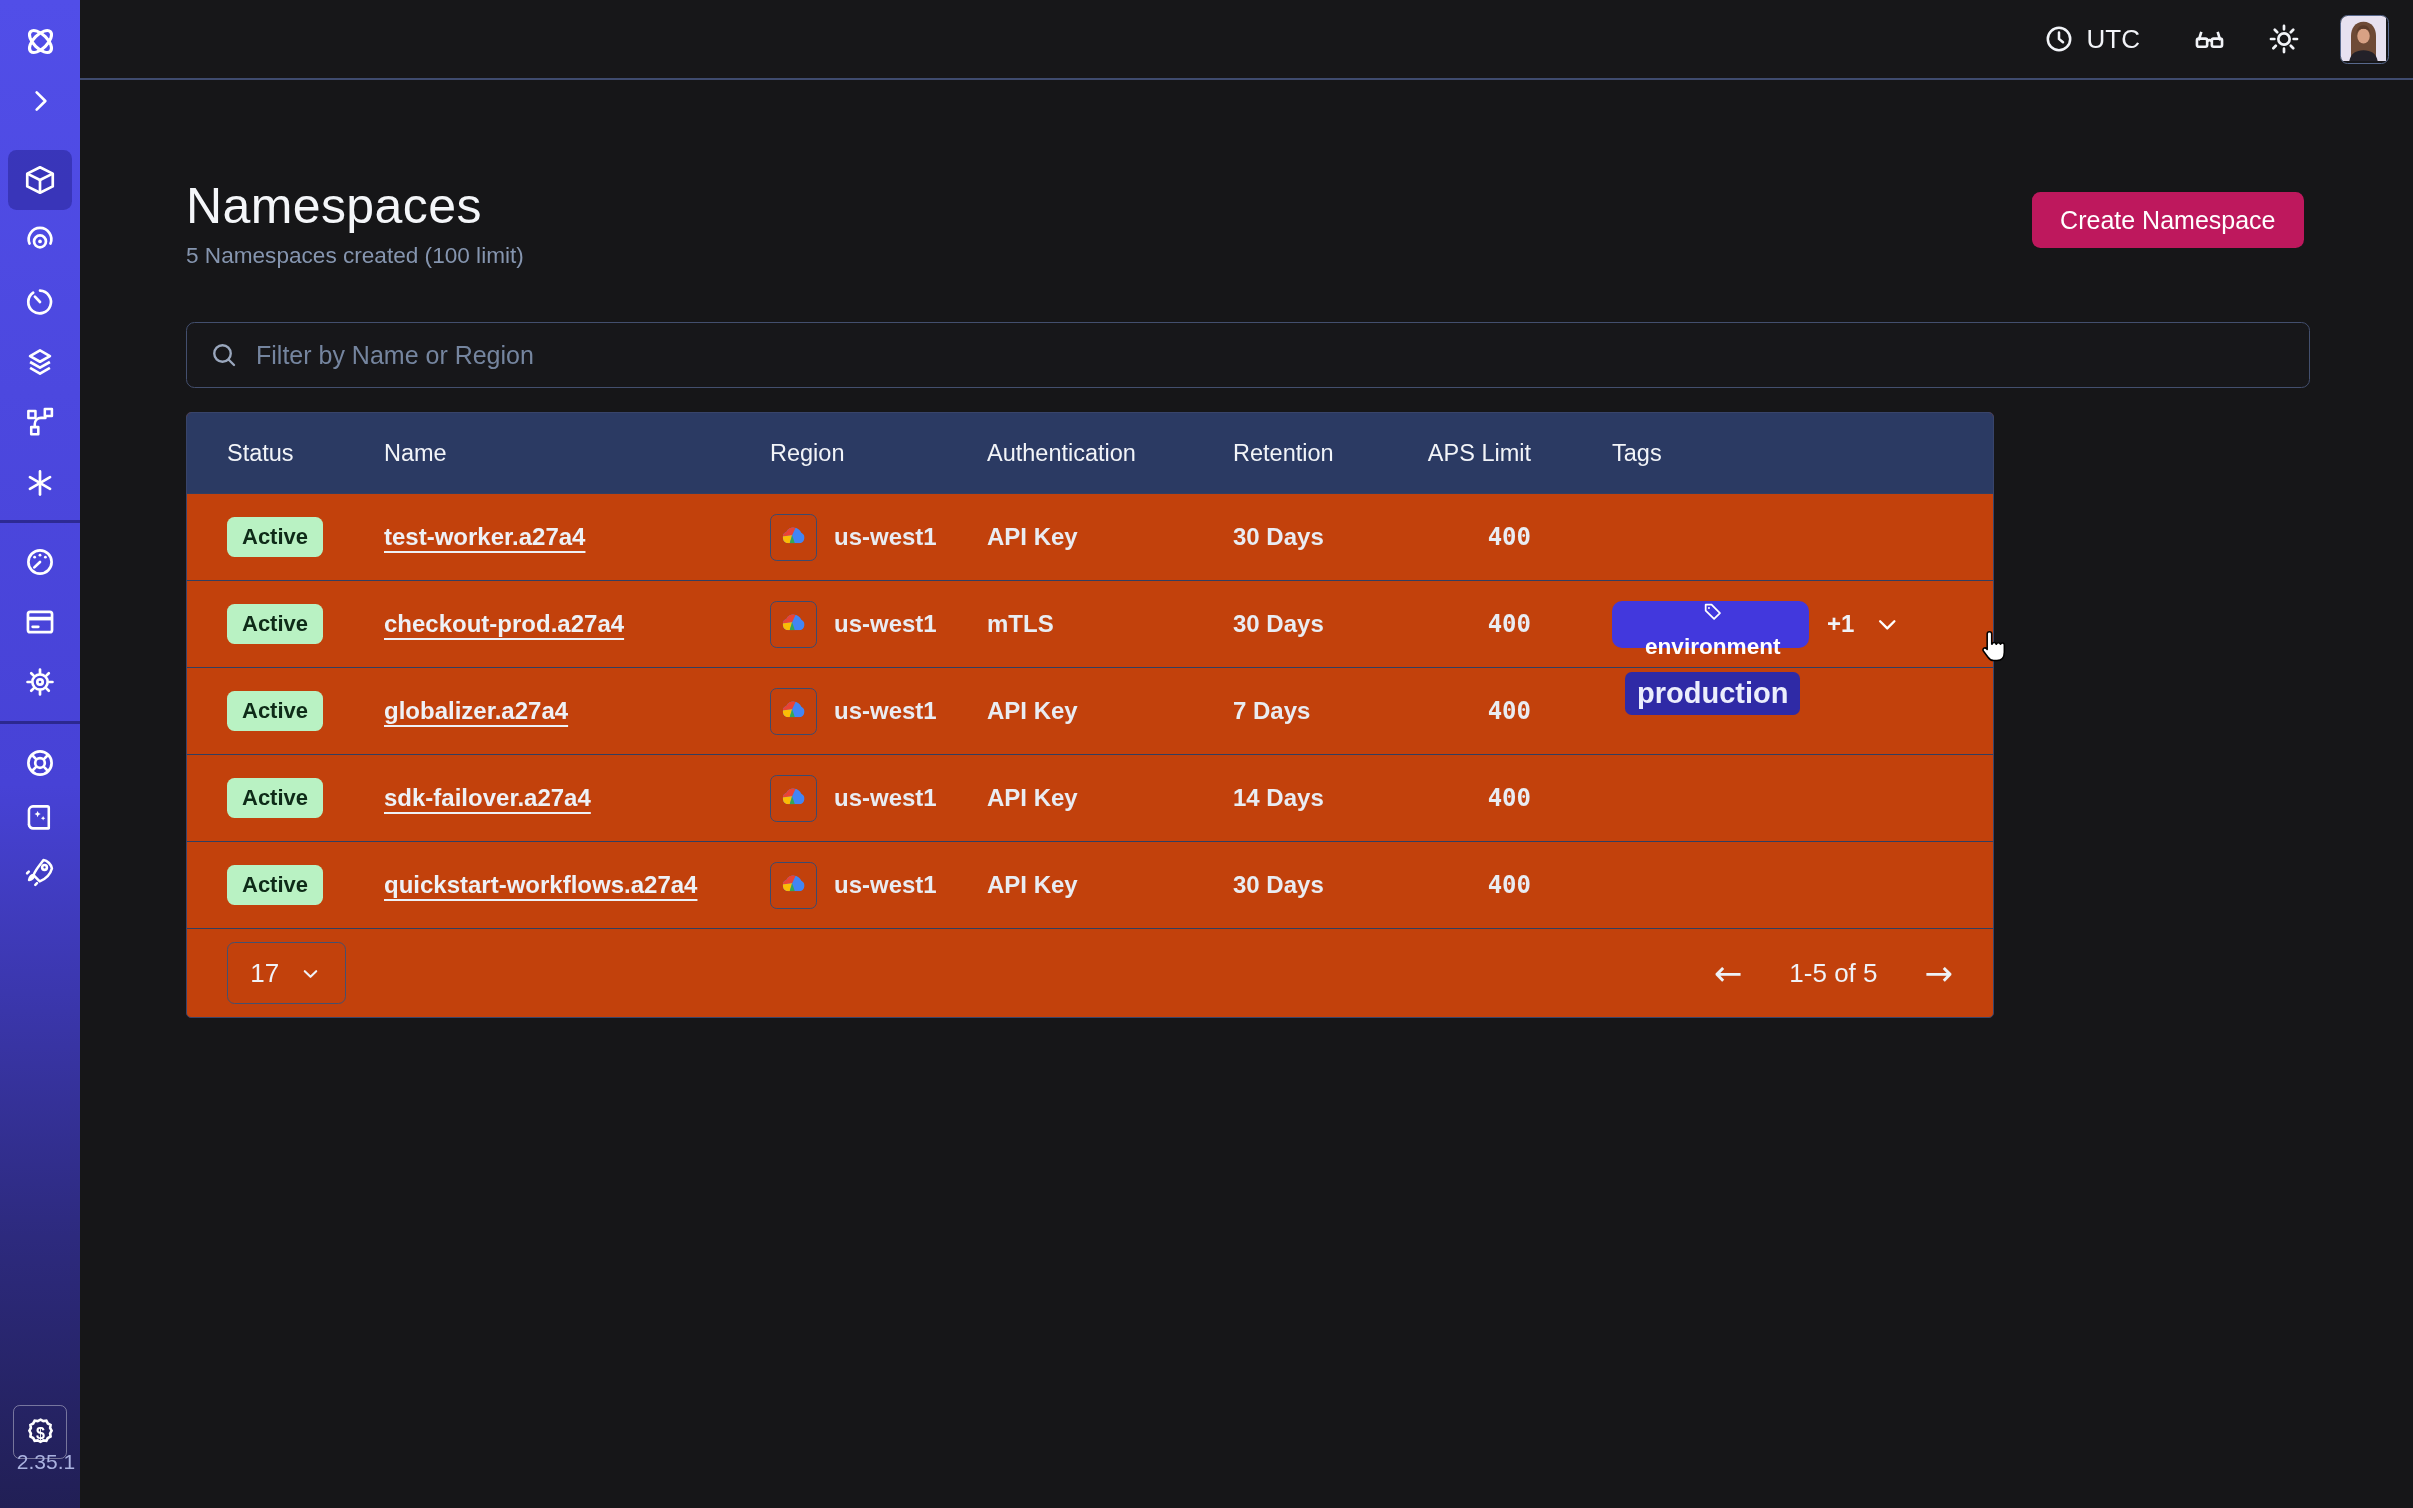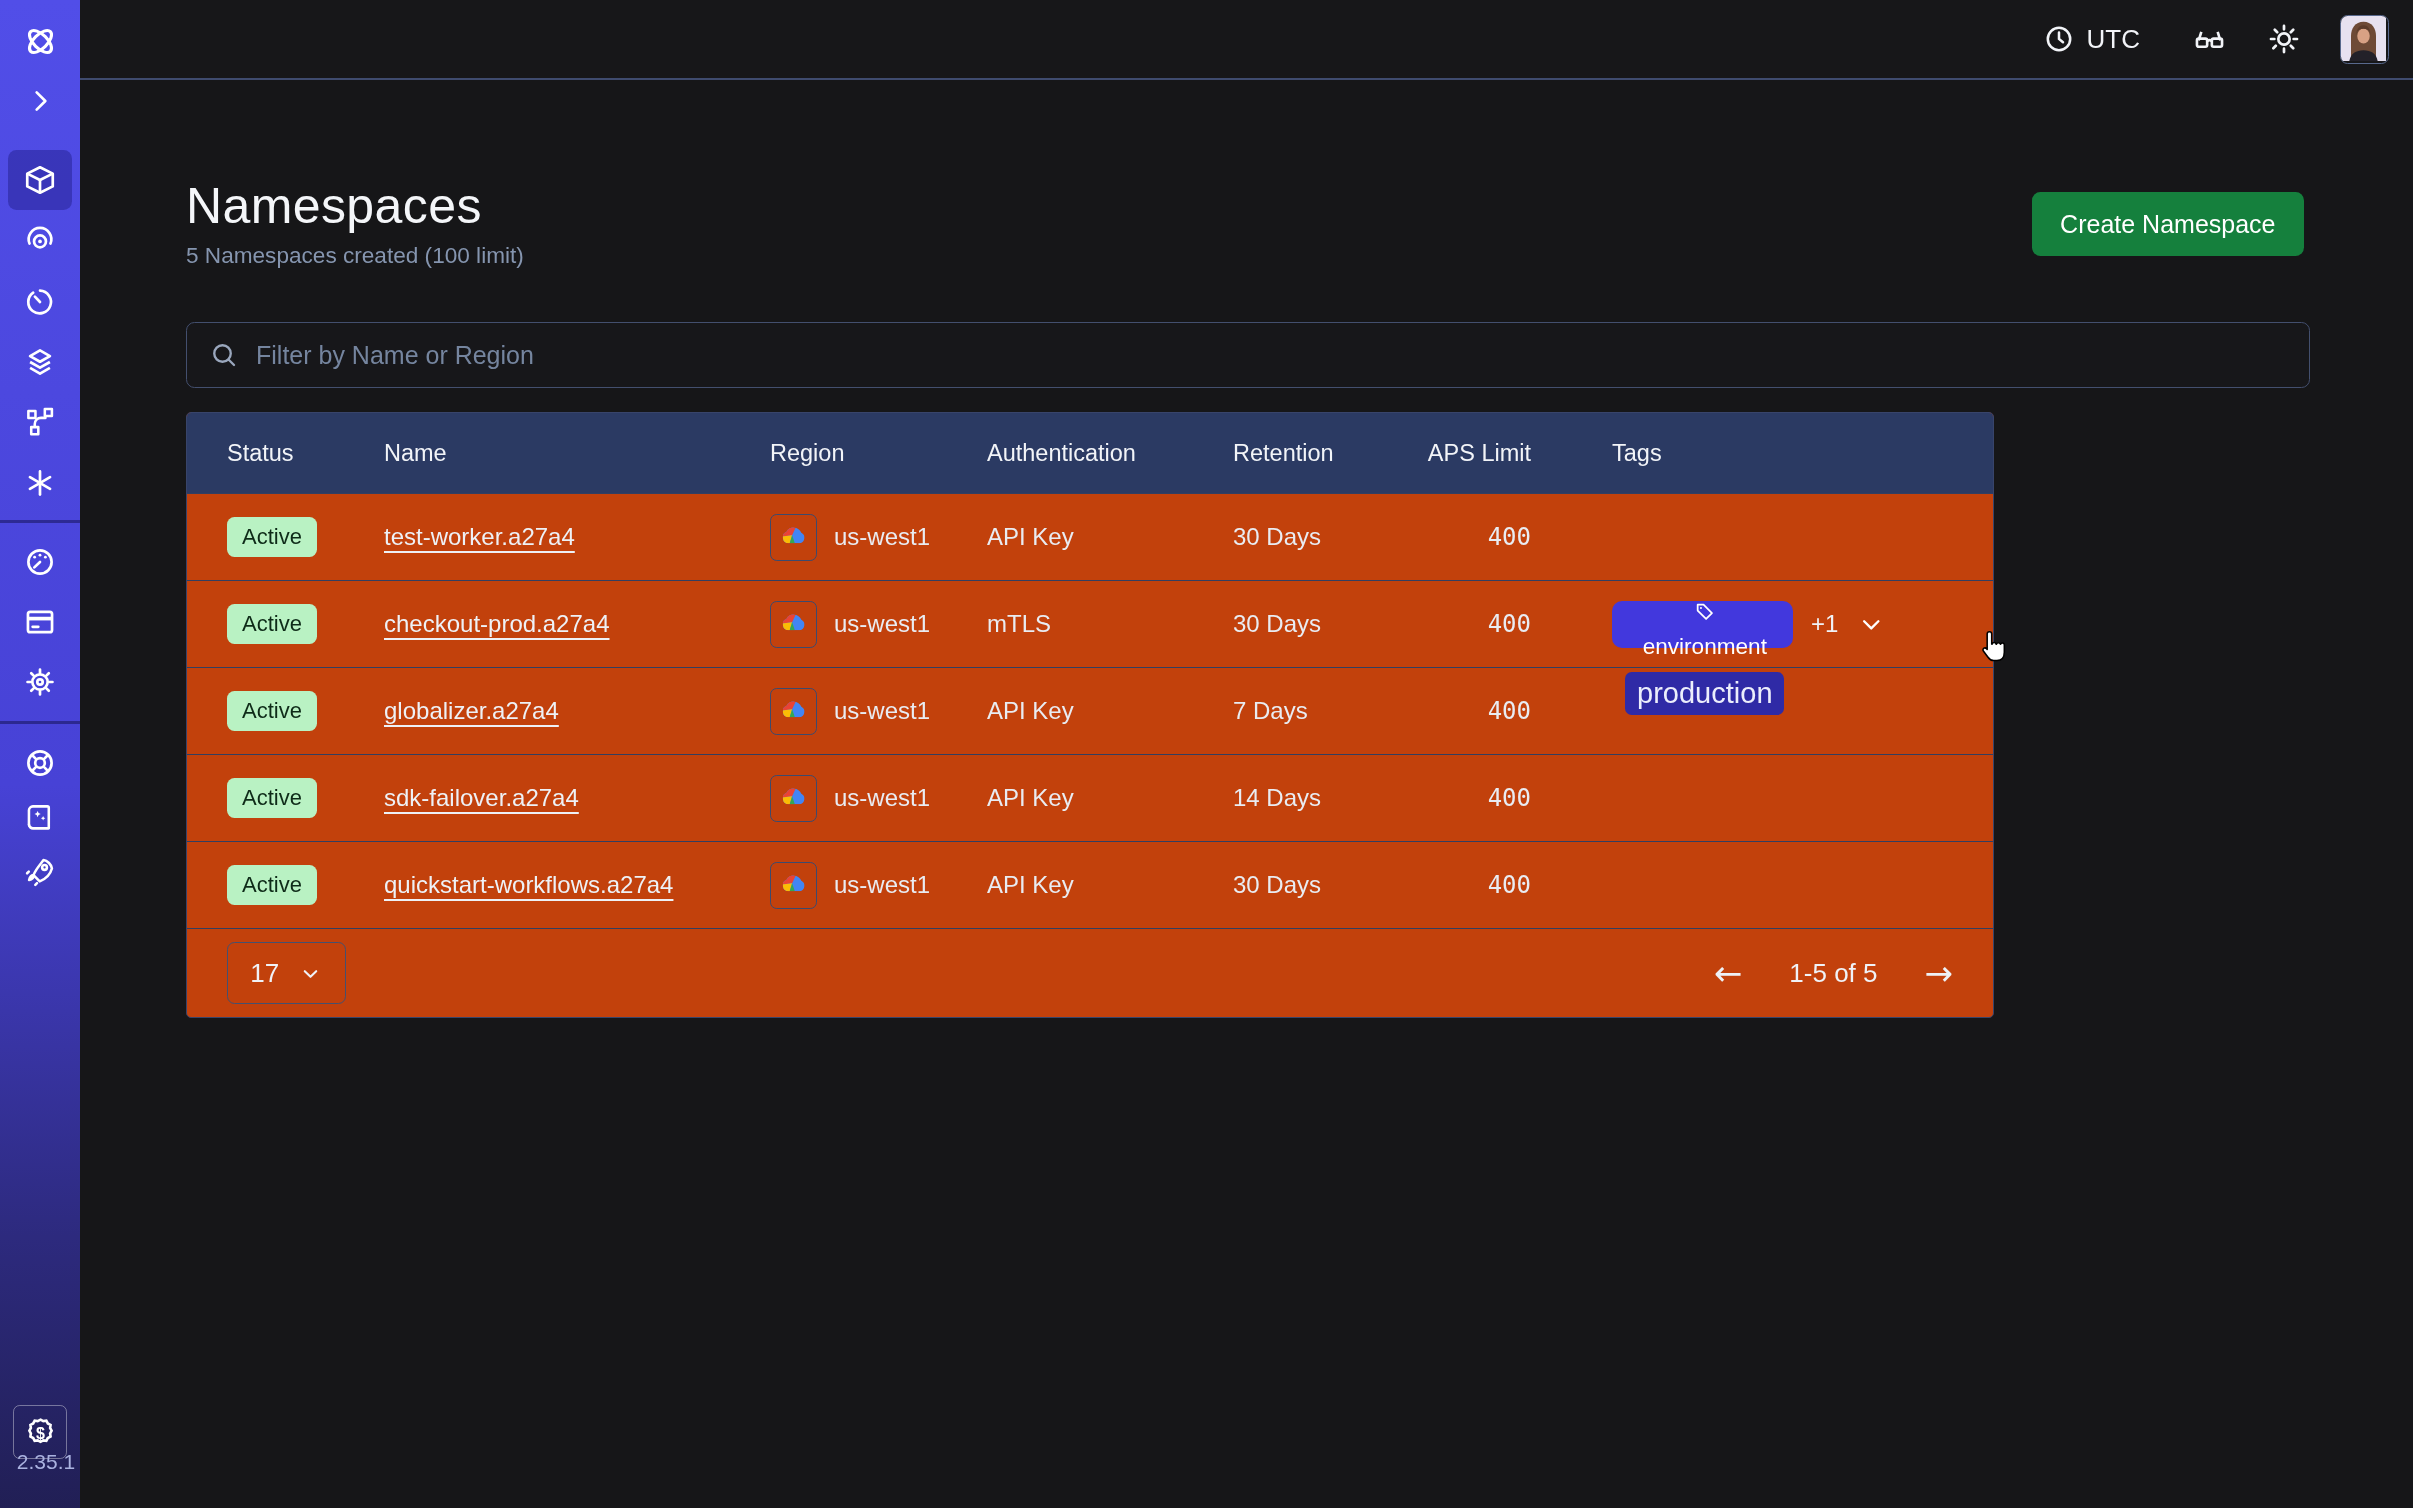--- a/index.html
+++ b/index.html
@@ -30,36 +30,36 @@
   .tb-icon { display:flex; align-items:center; justify-content:center; cursor:pointer; }
   .glasses { margin-left:52px; } .sun { margin-left:40px; }
   .avatar { margin-left:39px; width:49px; height:49px; border-radius:7.5px; overflow:hidden;
     border:1.7px solid #58688c; cursor:pointer; }
 
   
   .content { position:absolute; left:80px; top:83px; width:2333px; height:1425px; background:#161618; }
   .page-head { position:relative; margin:94px 109px 0 106px; }
   .page-title { font-size:50px; font-weight:500; letter-spacing:0.4px; color:#f4f6f9; }
   .page-sub { margin-top:8.4px; font-size:22.6px; color:#8595af; }
-  .create-btn { position:absolute; right:0; top:15px; height:64px; padding:0 28.5px;
-    background:#15803d; color:#fff; font-size:25px; font-family:"Liberation Sans",sans-serif;
+  .create-btn { position:absolute; right:0; top:15px; height:56px; padding:0 28.5px;
+    background:#be185d; color:#fff; font-size:25px; font-family:"Liberation Sans",sans-serif;
     border:none; border-radius:8.4px; cursor:pointer; display:flex; align-items:center; }
 
   .filter { position:absolute; left:106px; top:239px; width:2124px; height:66px;
     border:1.7px solid #434f6e; border-radius:8.4px; background:#17171a; display:flex;
     align-items:center; padding:0 22px; gap:17px; }
   .filter input { flex:1; background:transparent; border:none; outline:none; font-size:25px;
     color:#f97316; font-family:"Liberation Sans",sans-serif; }
   .filter input::placeholder { color:#75859f; }
 
   
   .table { position:absolute; left:106px; top:329px; width:1808px; border:1.7px solid #38446a;
     border-radius:5px; overflow:hidden; background:#c2410c; }
   .trow { display:grid; grid-template-columns:157px 386px 217px 246px 177px 121px 533px 1fr;
-    align-items:center; padding:0 40px; }
+    align-items:center; padding:0 40px;font-weight:bold; }
   .thead { height:80px; background:#2b3a63; font-size:23.5px; font-weight:500; color:#f2f4f8; }
   .tbody-row { height:87px; border-top:1.7px solid #323e61; font-size:24px; }
   .cell-aps, .th-aps { text-align:right; font-family:"DejaVu Sans Mono", monospace; }
   .cell-tags, .th-tags { padding-left:81px; }
   .cell-export { display:flex; align-items:center; justify-content:space-between; }
   .dash { color:#d3d7de; padding-left:11.7px; }
   .kebab { width:34px; height:47px; display:flex; align-items:center; justify-content:center;
     cursor:pointer; background:none; border:none; }
 
   .status-badge { display:inline-block; background:#b9f2c3; color:#0e2b18; font-size:22px;

